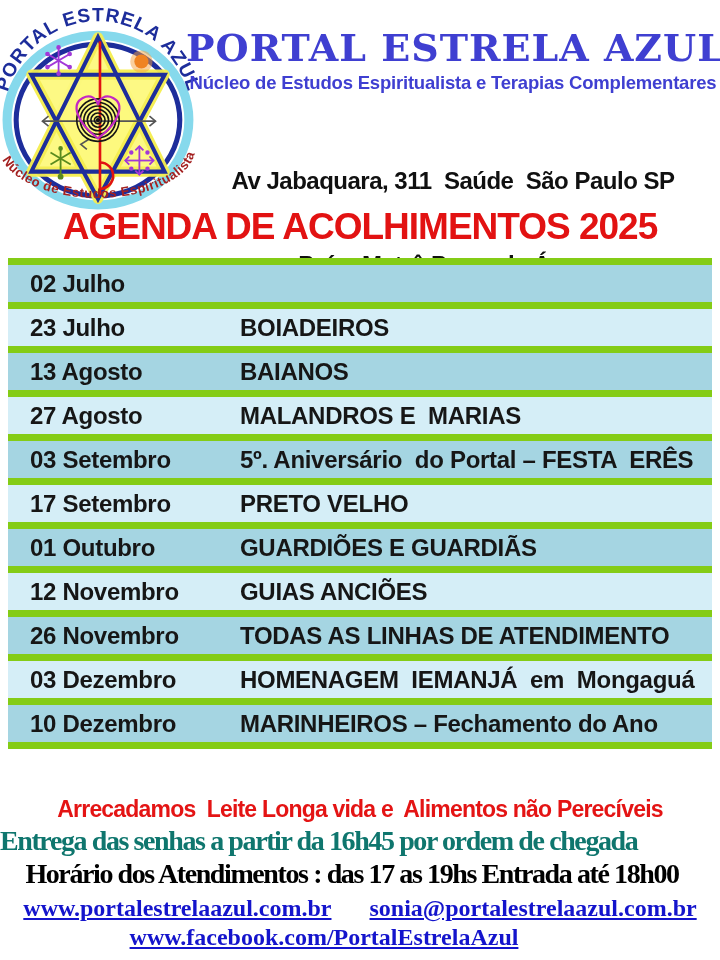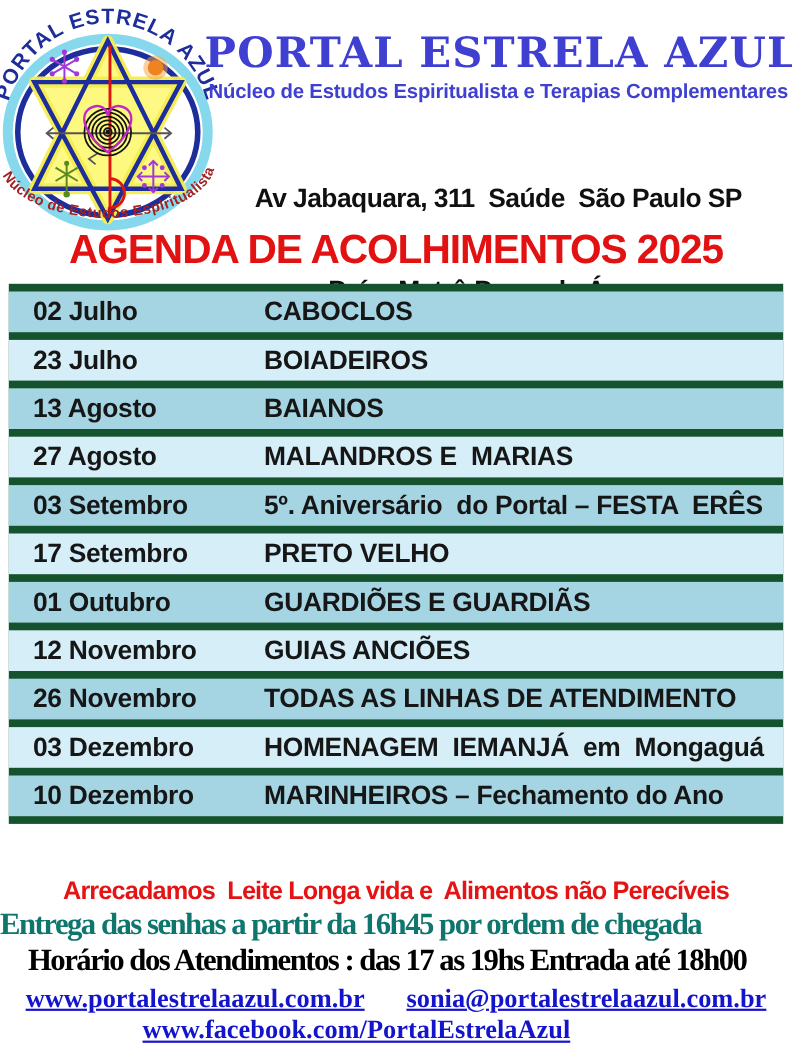--- a/index.html
+++ b/index.html
@@ -14,21 +14,21 @@
   .sub-title{margin-top:2px;font-weight:bold;font-size:18.5px;color:#3f3fd1;
              letter-spacing:-0.2px;white-space:nowrap;}
   .address-block{margin-top:17px;font-weight:bold;font-size:24px;color:#101010;
                  line-height:28px;letter-spacing:-0.5px;white-space:pre;}
 
   
   .agenda-heading{position:absolute;top:206px;left:0;width:720px;text-align:center;
                   font-weight:bold;font-size:37px;color:#e21212;letter-spacing:-1px;}
 
   
-  .agenda-table{position:absolute;left:8px;top:258px;width:704px;background:#14532d;
+  .agenda-table{position:absolute;left:8px;top:258px;width:704px;background:#84cc16;
                 padding-top:7px;}
   .agenda-row{height:37px;margin-bottom:7px;display:flex;align-items:center;
               font-weight:bold;font-size:24px;color:#161616;letter-spacing:-0.3px;}
   .agenda-row:nth-child(odd){background:#a5d5e2;}
   .agenda-row:nth-child(even){background:#d5eef7;}
   .cell-date{width:210px;padding-left:22px;white-space:pre;flex:none;}
   .cell-event{white-space:pre;}
 
   
   .donation-line{position:absolute;top:796px;left:0;width:720px;text-align:center;
@@ -145,21 +145,20 @@
       <div>Próx. Metrô Praça da Árvore</div>
       <div>Vivo 9-9655.6866  TIM/ZAP 9-5104.8374</div>
     </div>
   </div>
 
   <div class="agenda-heading">AGENDA DE ACOLHIMENTOS 2025</div>
 
   <div class="agenda-table">
     <div class="agenda-row">
       <span class="cell-date">02 Julho</span>
-      <span class="cell-event">CABOCLOS</span>
     </div>
     <div class="agenda-row">
       <span class="cell-date">23 Julho</span>
       <span class="cell-event">BOIADEIROS</span>
     </div>
     <div class="agenda-row">
       <span class="cell-date">13 Agosto</span>
       <span class="cell-event">BAIANOS</span>
     </div>
     <div class="agenda-row">

